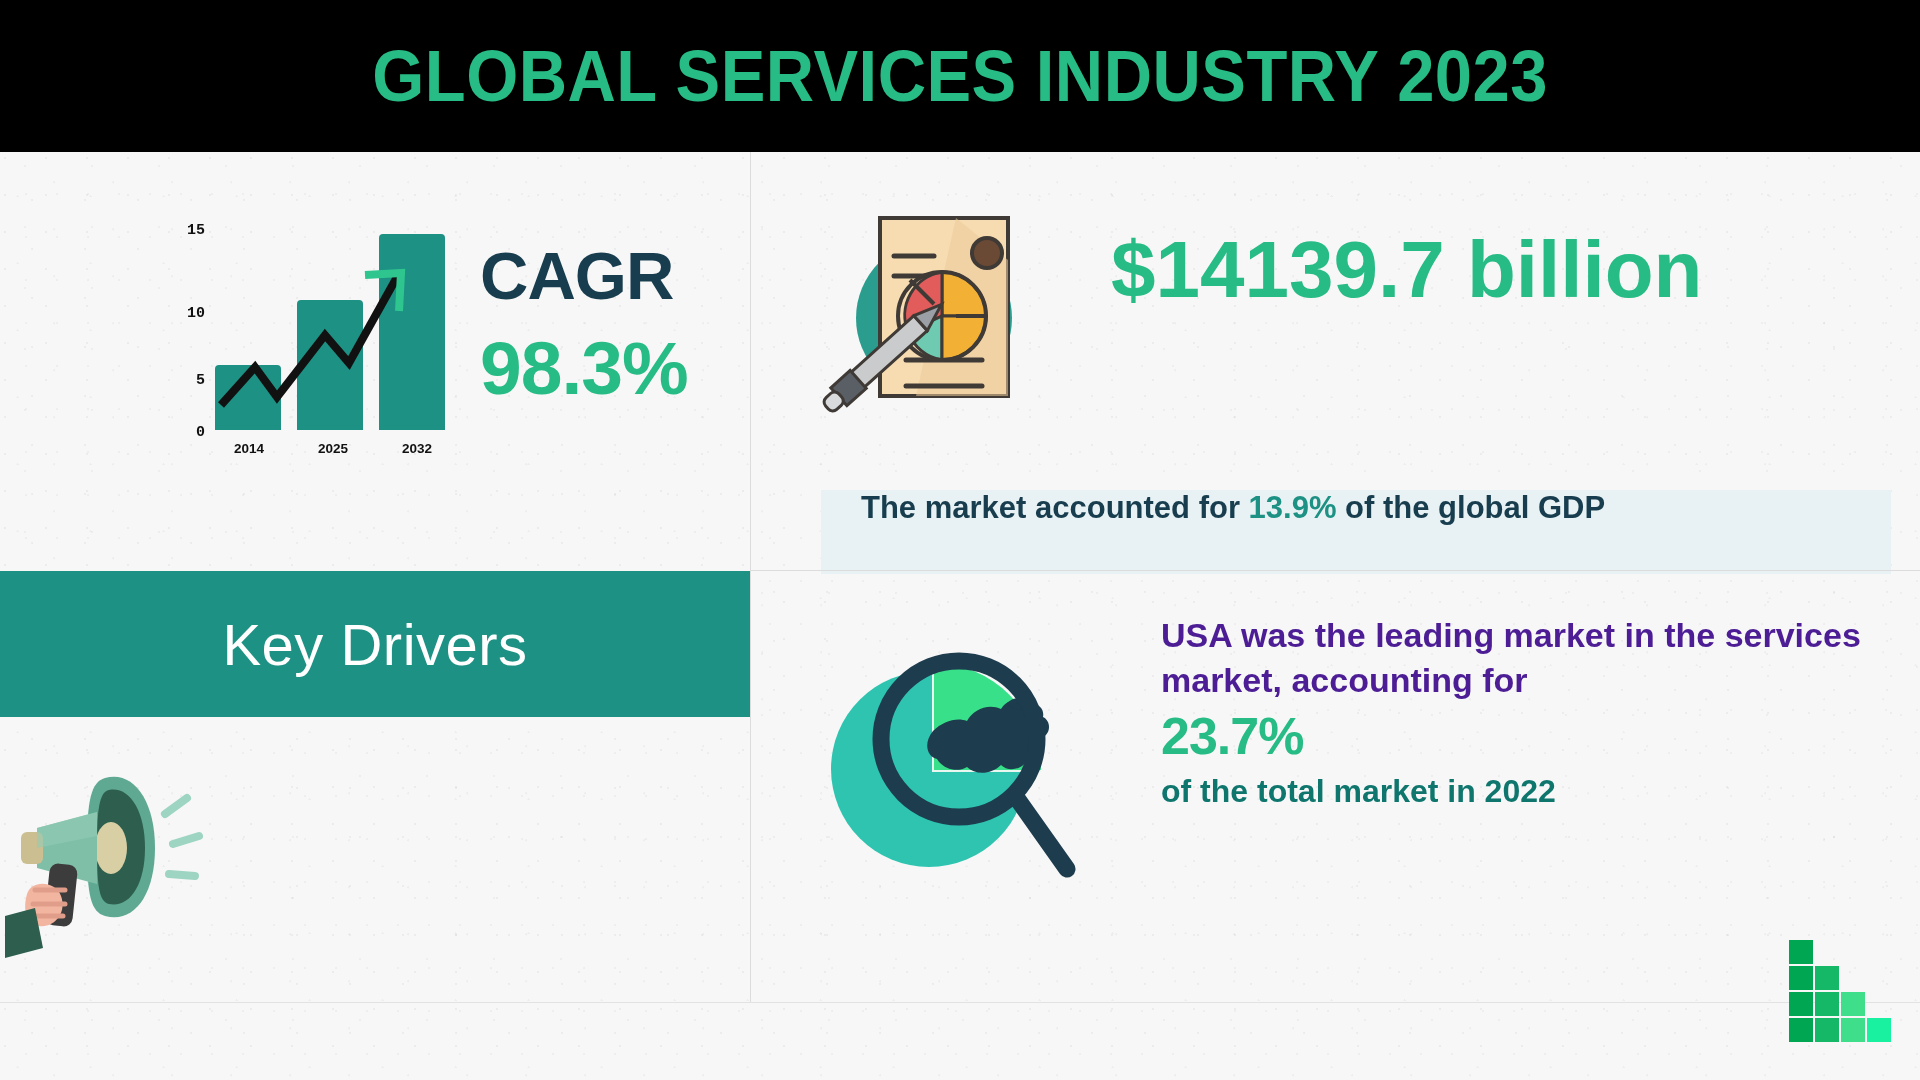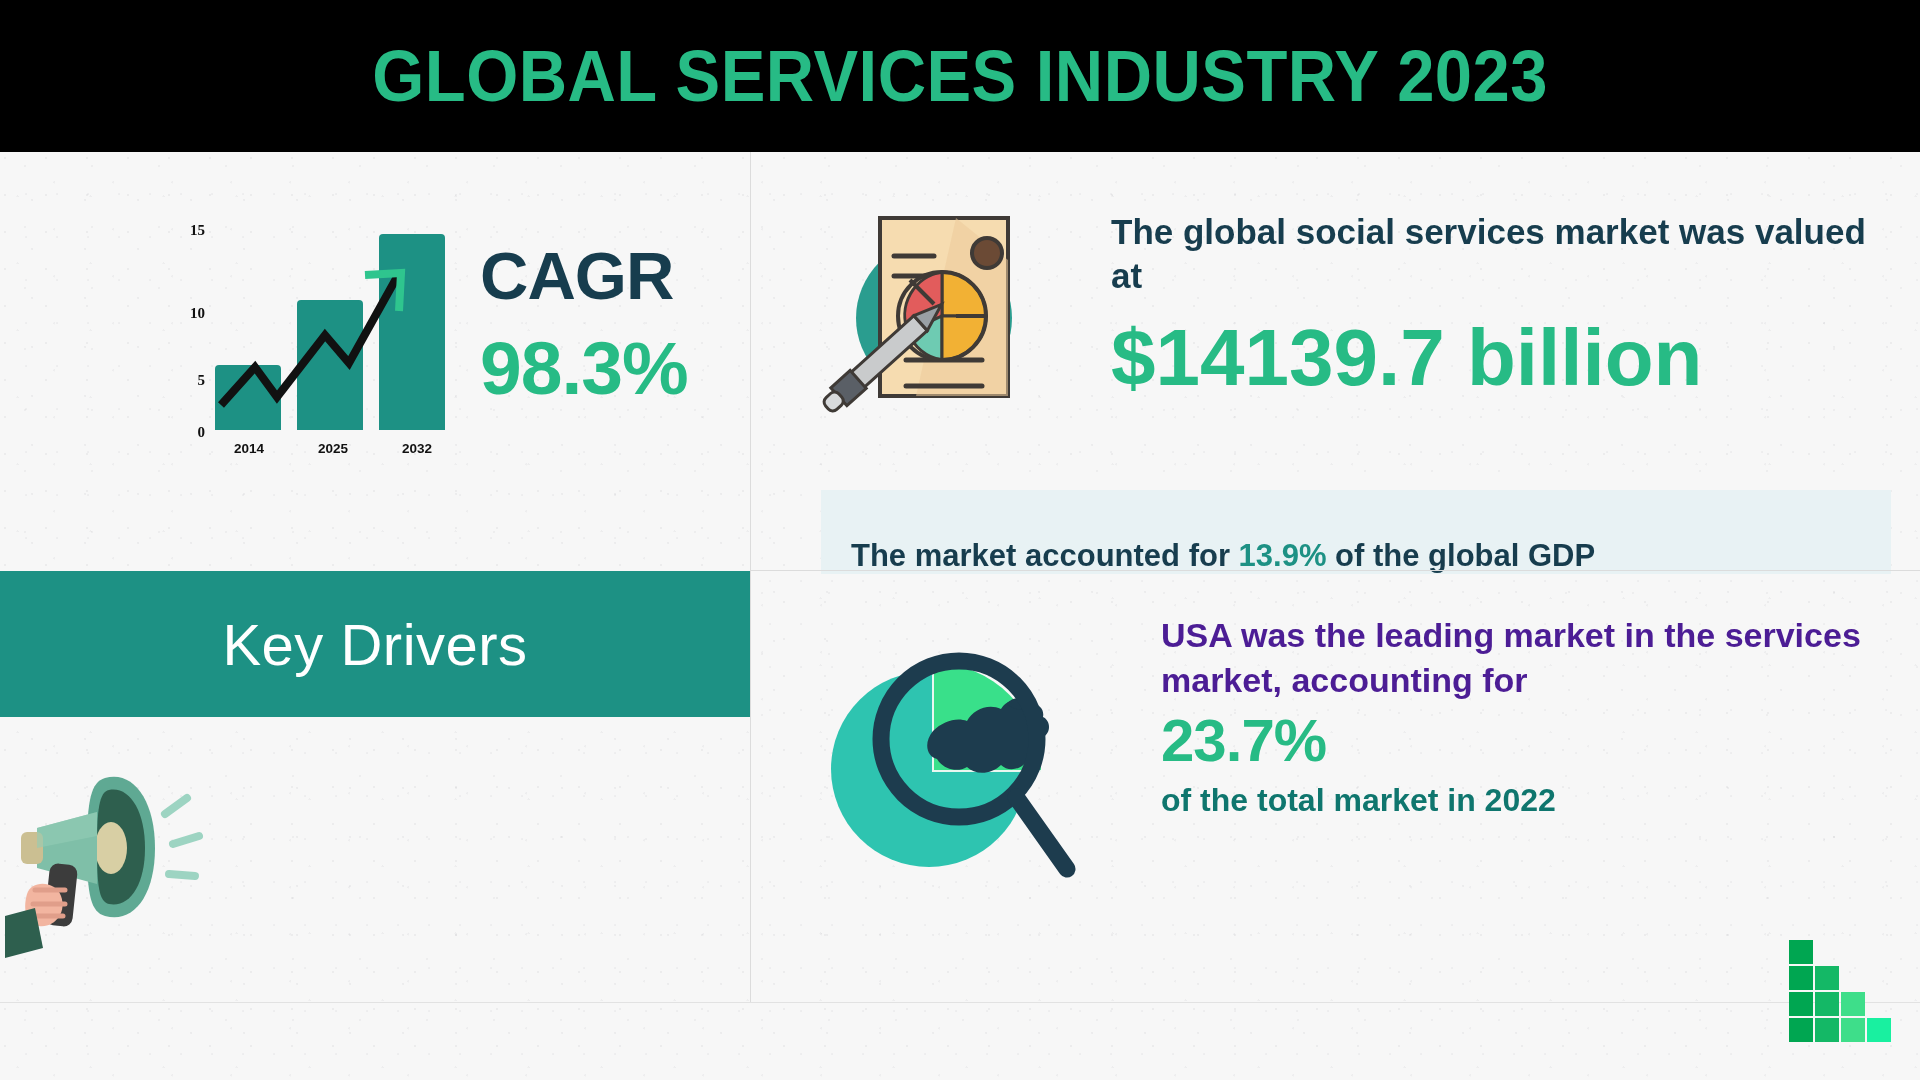--- a/index.html
+++ b/index.html
@@ -46,21 +46,21 @@
   .vdiv { position:absolute; left:750px; top:152px; width:1px; height:850px; background:#dcdcdc; z-index:3; }
   .hdiv-right { position:absolute; left:750px; top:570px; width:1170px; height:1px; background:#dcdcdc; z-index:3; }
   .hdiv-bottom { position:absolute; left:0; top:1002px; width:1920px; height:1px; background:#e2e2e2; z-index:3; }
 
   
   #q-cagr { position:absolute; left:0; top:152px; width:750px; height:418px; z-index:2; }
 
   .chart-wrap { position:absolute; left:175px; top:60px; width:280px; height:260px; }
   .axis-label {
     position:absolute; right:0; font-size:15px; font-weight:bold; color:#111;
-    font-family:Liberation Serif, serif; text-align:right; width:30px;
+    font-family:Liberation Mono, monospace; text-align:right; width:30px;
   }
   .bars { position:absolute; left:40px; bottom:42px; width:230px; height:210px; display:flex; align-items:flex-end; gap:16px; }
   .bar { background:#1d9184; border-radius:4px 4px 0 0; width:68px; }
   .xtick {
     position:absolute; bottom:16px; font-size:13.5px; font-weight:bold; color:#111;
     width:68px; text-align:center;
   }
   .trend { position:absolute; left:40px; bottom:42px; width:230px; height:215px; pointer-events:none; }
 
   #cagr-text { position:absolute; left:480px; top:90px; width:260px; }
@@ -81,21 +81,21 @@
     font-family:"Liberation Sans Narrow","Liberation Sans", sans-serif;
     font-weight:bold; font-size:35px; color:#173d4e; line-height:1.26;
   }
   #value-big {
     font-family:"Liberation Sans Narrow","Liberation Sans", sans-serif;
     font-weight:bold; font-size:80px; color:#27bb85; line-height:1.05; margin-top:18px;
     white-space:nowrap;
   }
   #gdp-banner {
     position:absolute; left:70px; top:338px; width:1070px; height:84px;
-    background:#e8f2f4; display:flex; align-items:flex-end; padding-left:30px;
+    background:#e8f2f4; display:flex; align-items:flex-start; padding-left:40px;
   }
   #gdp-banner .txt {
     font-family:"Liberation Sans Narrow","Liberation Sans", sans-serif;
     font-weight:bold; font-size:31px; color:#173d4e; white-space:nowrap;
   }
   #gdp-banner .hl { color:#1d9184; }
 
   
   #q-drivers { position:absolute; left:0; top:571px; width:750px; height:431px; z-index:2; }
   #kd-band {
@@ -119,21 +119,21 @@
   
   #q-usa { position:absolute; left:751px; top:571px; width:1169px; height:431px; z-index:2; }
   #mag-icon { position:absolute; left:60px; top:50px; width:280px; height:280px; }
   #usa-text { position:absolute; left:410px; top:42px; width:720px; }
   #usa-head {
     font-family:"Liberation Sans Narrow","Liberation Sans", sans-serif;
     font-weight:bold; font-size:34px; color:#4c1d95; line-height:1.32;
   }
   #usa-big {
     font-family:"Liberation Sans", sans-serif; font-weight:bold;
-    font-size:60px; color:#27bb85; line-height:1.05; margin-top:6px; letter-spacing:-1px;
+    font-size:52px; color:#27bb85; line-height:1.05; margin-top:6px; letter-spacing:-1px;
   }
   #usa-sub {
     font-family:"Liberation Sans Narrow","Liberation Sans", sans-serif;
     font-weight:bold; font-size:32px; color:#0f766e; margin-top:10px;
   }
 
   
   #logo { position:absolute; left:1663px; top:940px; width:225px; height:112px; z-index:5; }
   #logo-words {
     position:absolute; left:0; top:4px; width:118px; text-align:right;
@@ -210,21 +210,20 @@
       </g>
       <g transform="rotate(-42 110 130)">
         <rect x="30" y="118" width="88" height="20" fill="#c9cbcc" stroke="#3f3a36" stroke-width="3"></rect>
         <rect x="8" y="116" width="26" height="24" fill="#5a5f66" stroke="#3f3a36" stroke-width="3"></rect>
         <path d="M118 118 L146 128 L118 138 Z" fill="#9aa0a5" stroke="#3f3a36" stroke-width="3"></path>
         <rect x="-8" y="120" width="18" height="16" rx="6" fill="#d8dadc" stroke="#3f3a36" stroke-width="3"></rect>
       </g>
     </svg>
 
     <div id="value-text">
-      <div id="value-head">The global social services market was valued at</div>
       <div id="value-big">$14139.7 billion</div>
     </div>
 
     <div id="gdp-banner">
       <div class="txt"><span>The market accounted for </span><span class="hl">13.9%</span><span> of the global GDP</span></div>
     </div>
   </div>
 
   <div id="q-drivers">
     <div id="kd-band">

